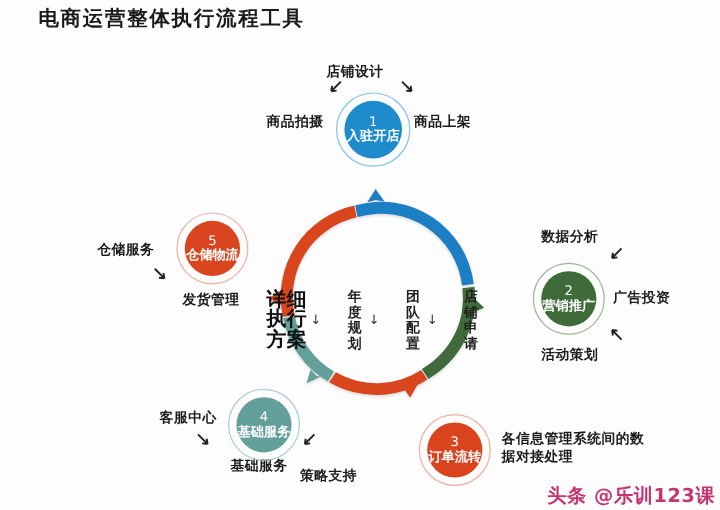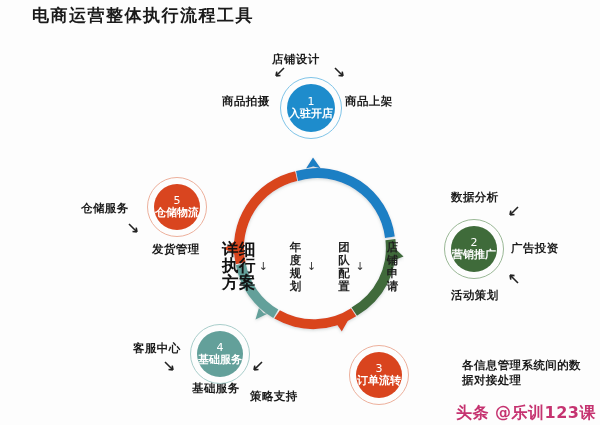--- a/index.html
+++ b/index.html
@@ -139,21 +139,21 @@
   
   .sat {
     position: absolute;
     font-size: 11.5px;
     font-weight: bold;
     color: #1b1b1b;
     white-space: nowrap;
     letter-spacing: 0.4px;
     line-height: 14px;
   }
-  .sat.multi { white-space: normal; width: 120px; line-height: 15px; margin-left: 44px; }
+  .sat.multi { white-space: normal; width: 120px; line-height: 15px; }
 
   
   .tick {
     position: absolute;
     width: 14px;
     height: 14px;
     z-index: 2;
   }
 
   

